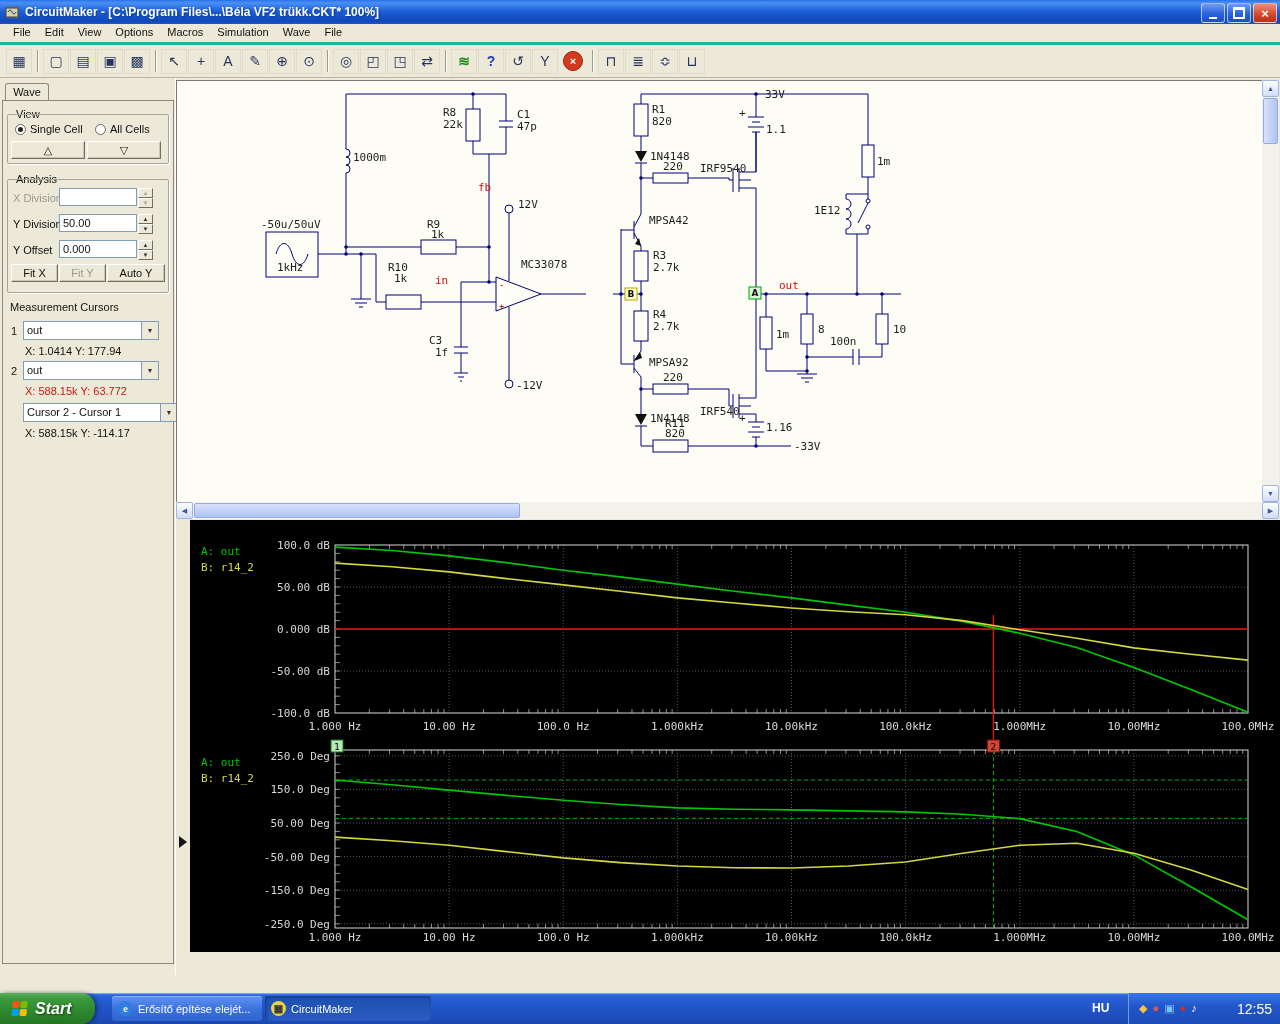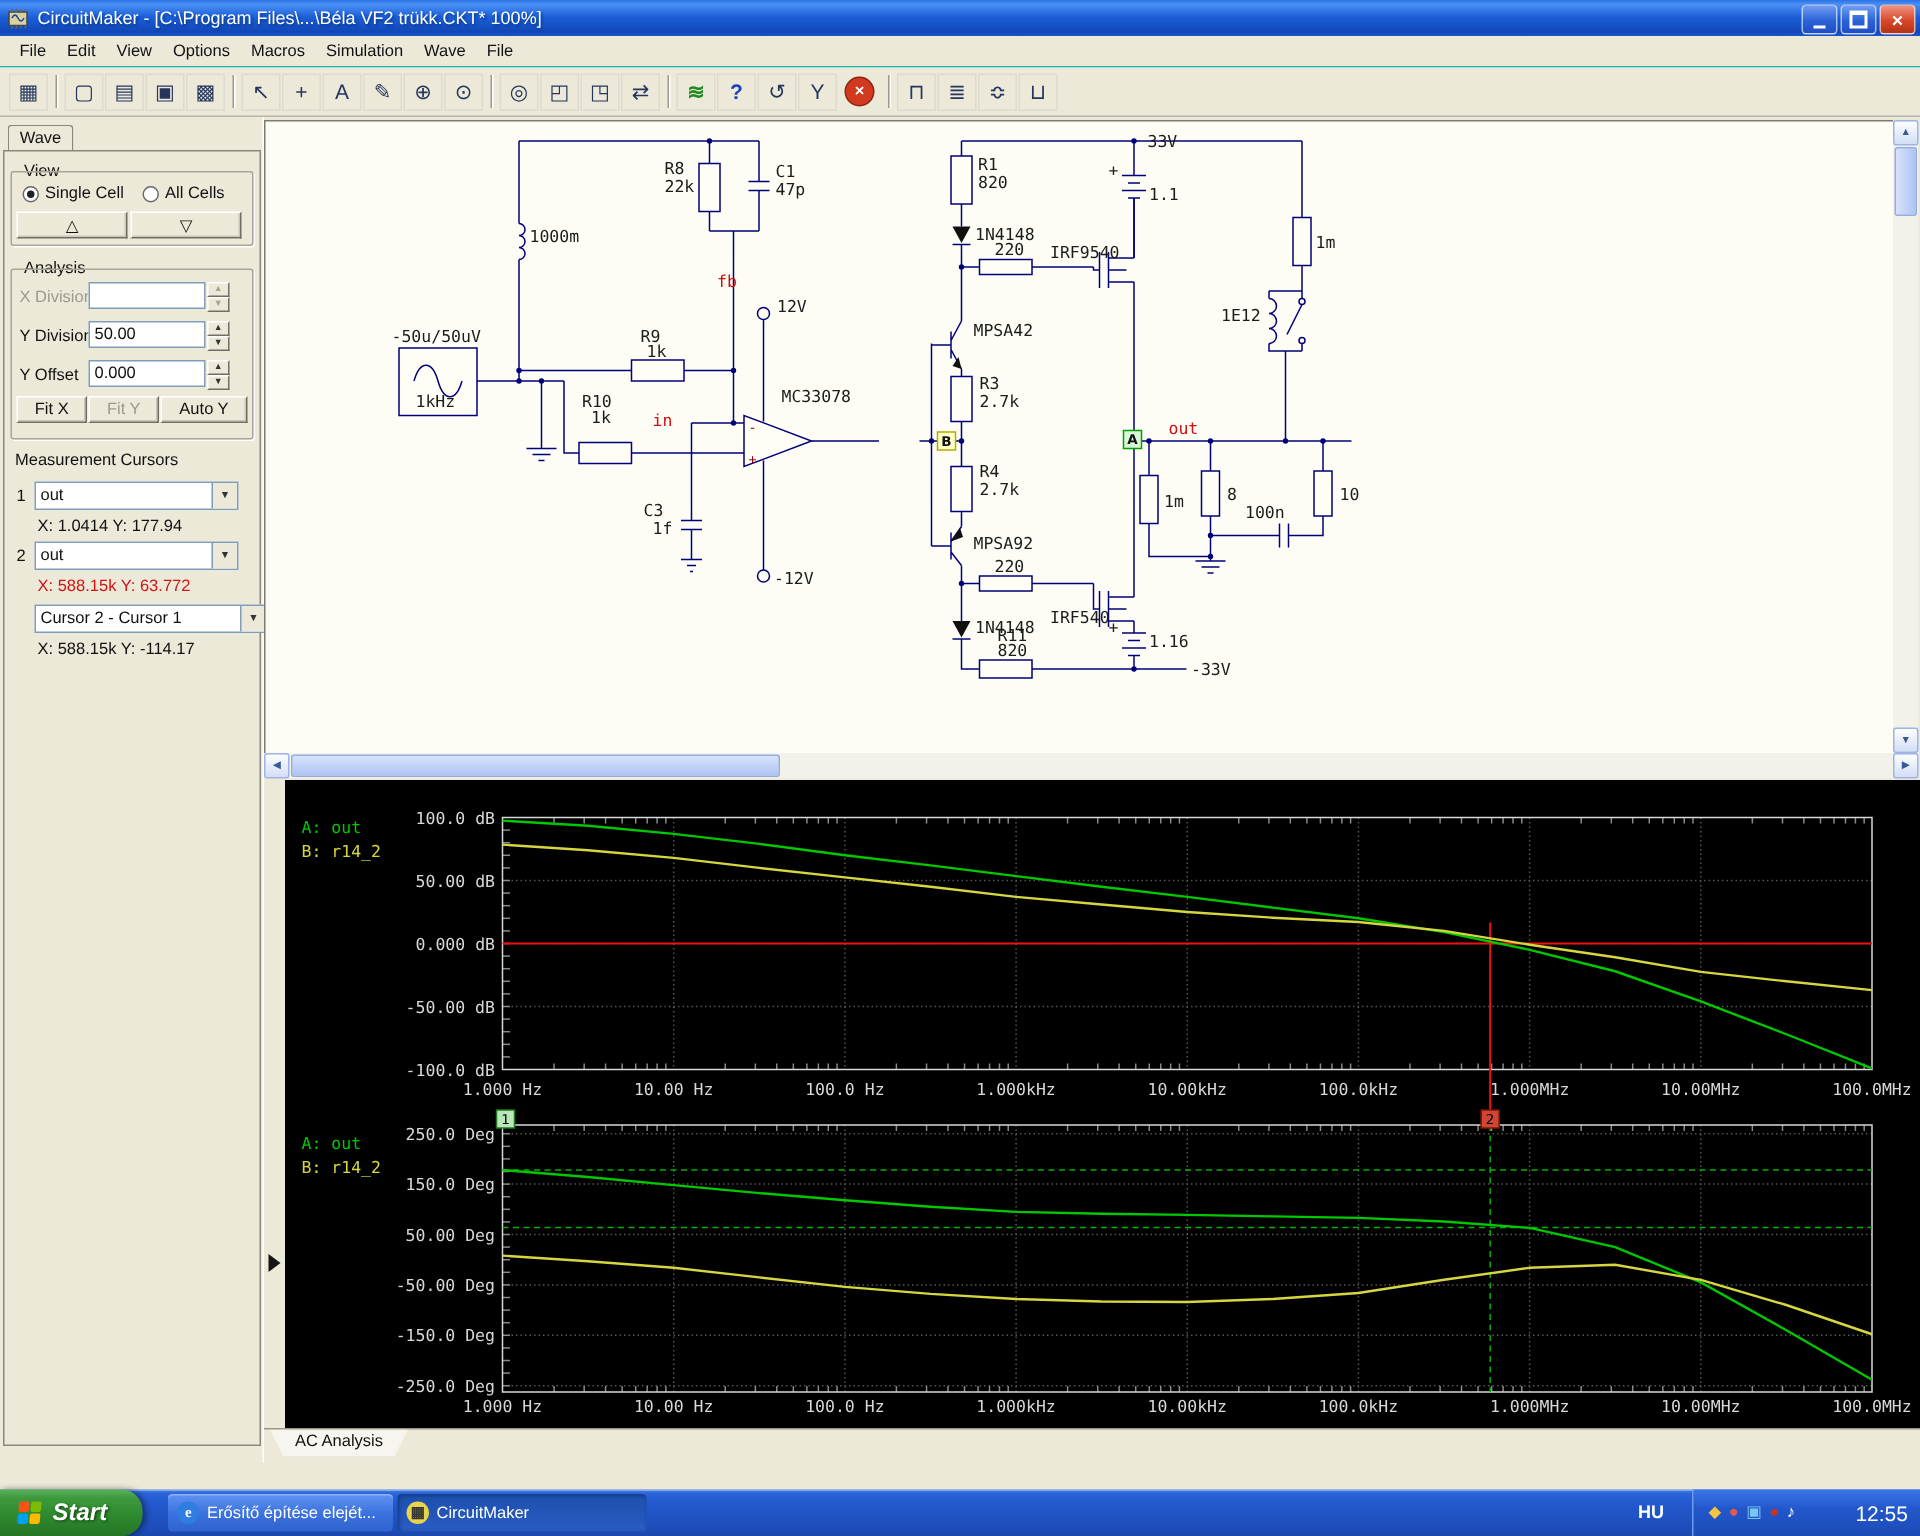--- a/index.html
+++ b/index.html
@@ -3,31 +3,31 @@
 <meta charset="utf-8">
 <style>
   html,body{margin:0;padding:0;background:#555}
   .app{position:relative;width:1280px;height:1024px;overflow:hidden;background:#ece9d8;
        font-family:"Liberation Sans",sans-serif;font-size:11px;color:#111}
   .lbl{position:absolute;white-space:nowrap}
   
   .titlebar{position:absolute;left:0;top:0;width:1280px;height:24px;
     background:linear-gradient(180deg,#2a72e8 0%,#4a90f4 12%,#1c5ed8 48%,#1148b8 88%,#1a55cc 100%);
     display:flex;align-items:center;padding-left:4px;box-sizing:border-box}
-  .titlebar .title{color:#fff;font-weight:normal;font-size:12px;text-shadow:1px 1px 2px #083a8a;margin-left:5px}
+  .titlebar .title{color:#fff;font-weight:bold;font-size:12px;text-shadow:1px 1px 2px #083a8a;margin-left:5px}
   .winbtns{position:absolute;right:3px;top:3px;display:flex;gap:2px}
   .wbtn{width:22px;height:18px;border-radius:3px;border:1px solid rgba(255,255,255,.6);
     display:flex;align-items:center;justify-content:center;color:#fff;
     background:linear-gradient(180deg,#6f9bf2,#2b62d8 55%,#1e4fc0)}
   .wbtn.close{background:linear-gradient(180deg,#ef9180,#d6492a 55%,#b33315);font:bold 13px/1 "Liberation Sans",sans-serif}
   .glyph-min{width:8px;height:2px;background:#fff;margin-top:9px}
   .glyph-max{width:8px;height:7px;border:2px solid #fff;border-top-width:3px}
   
   .menubar{position:absolute;top:24px;left:0;width:1280px;height:21px;background:#ece9d8;
-    border-bottom:1px solid #14b8a6;display:flex;align-items:center;padding-left:6px;box-sizing:border-box}
+    border-bottom:3px solid #14b8a6;display:flex;align-items:flex-start;padding-left:6px;box-sizing:border-box}
   .menu-item{padding:2px 7px}
   .toolbar{position:absolute;top:45px;left:0;width:1280px;height:33px;background:#ece9d8;
     border-bottom:1px solid #b8b5a8;display:flex;align-items:center;padding-left:6px;gap:1px;box-sizing:border-box}
   .tb-btn{width:24px;height:23px;display:flex;align-items:center;justify-content:center;
     font-size:14px;color:#25355e;border:1px solid #dedbce;background:#ece9d8}
   .tb-btn.run{color:#1e8a1e;font-weight:bold}
   .tb-btn.help{color:#1a3fbf;font-weight:bold}
   .tb-btn.stop{background:#d23a1f;color:#fff;border-radius:10px;width:18px;height:18px;font-weight:bold;font-size:11px;margin:0 4px;border:1px solid #8c2312}
   .tb-sep{width:1px;height:22px;background:#9c9a8d;margin:0 4px;box-shadow:1px 0 0 #fff}
   
@@ -842,23 +842,20 @@
           <text x="11" y="51" class="plegend" fill="#d6d640">B: r14_2</text>
           <text x="11" y="246" class="plegend" fill="#00c800">A: out</text>
           <text x="11" y="262" class="plegend" fill="#d6d640">B: r14_2</text>
           <rect x="141.01060555739025" y="220" width="12" height="12" class="flag-green"></rect>
           <text x="147.01060555739025" y="229.5" class="flagtxt">1</text>
           <rect x="797.4428295672408" y="220" width="12" height="12" class="flag-red"></rect>
           <text x="803.4428295672408" y="229.5" class="flagtxt">2</text>
         </svg>
     </div>
   </div>
-  <div class="tabrow">
-    <div class="actab">AC Analysis</div>
-  </div>
 
   <div class="taskbar">
     <div class="startbtn">
       <svg width="20" height="18">
         <g transform="skewX(-6)">
           <rect x="4" y="1" width="7" height="7" rx="1.5" fill="#f65314"></rect>
           <rect x="12" y="1" width="7" height="7" rx="1.5" fill="#7cbb00"></rect>
           <rect x="4" y="9" width="7" height="7" rx="1.5" fill="#00a1f1"></rect>
           <rect x="12" y="9" width="7" height="7" rx="1.5" fill="#ffbb00"></rect>
         </g>

